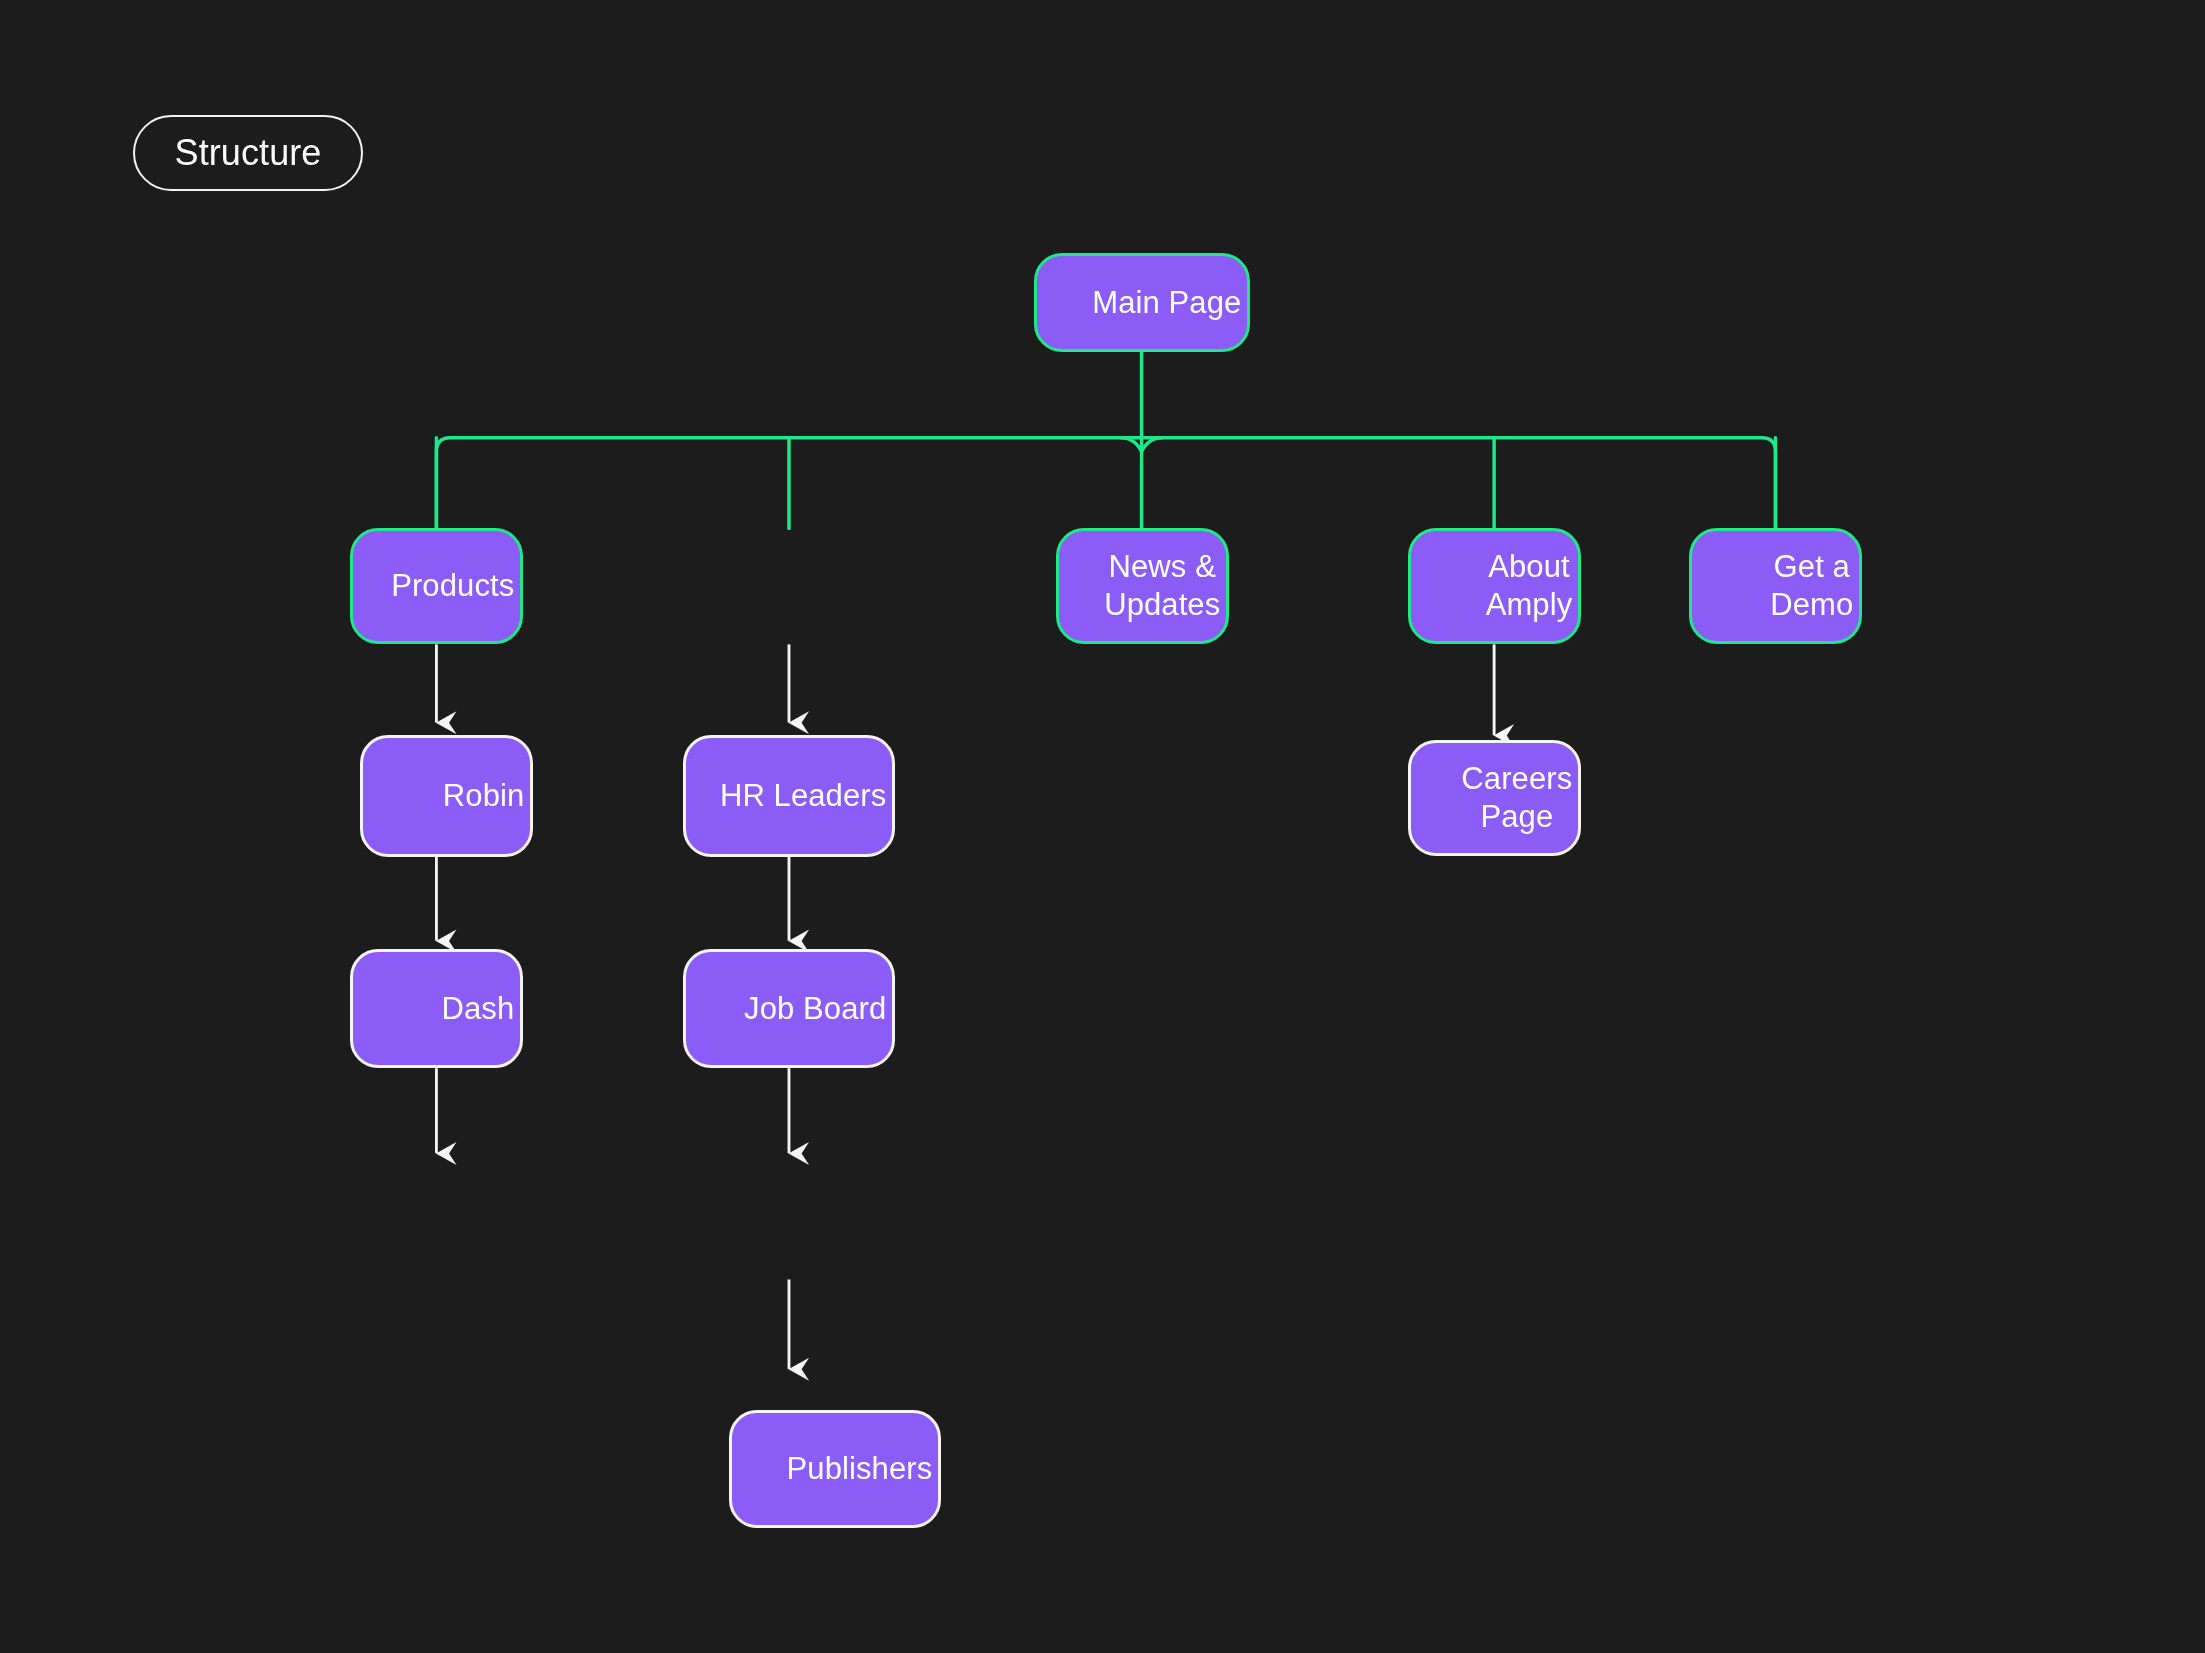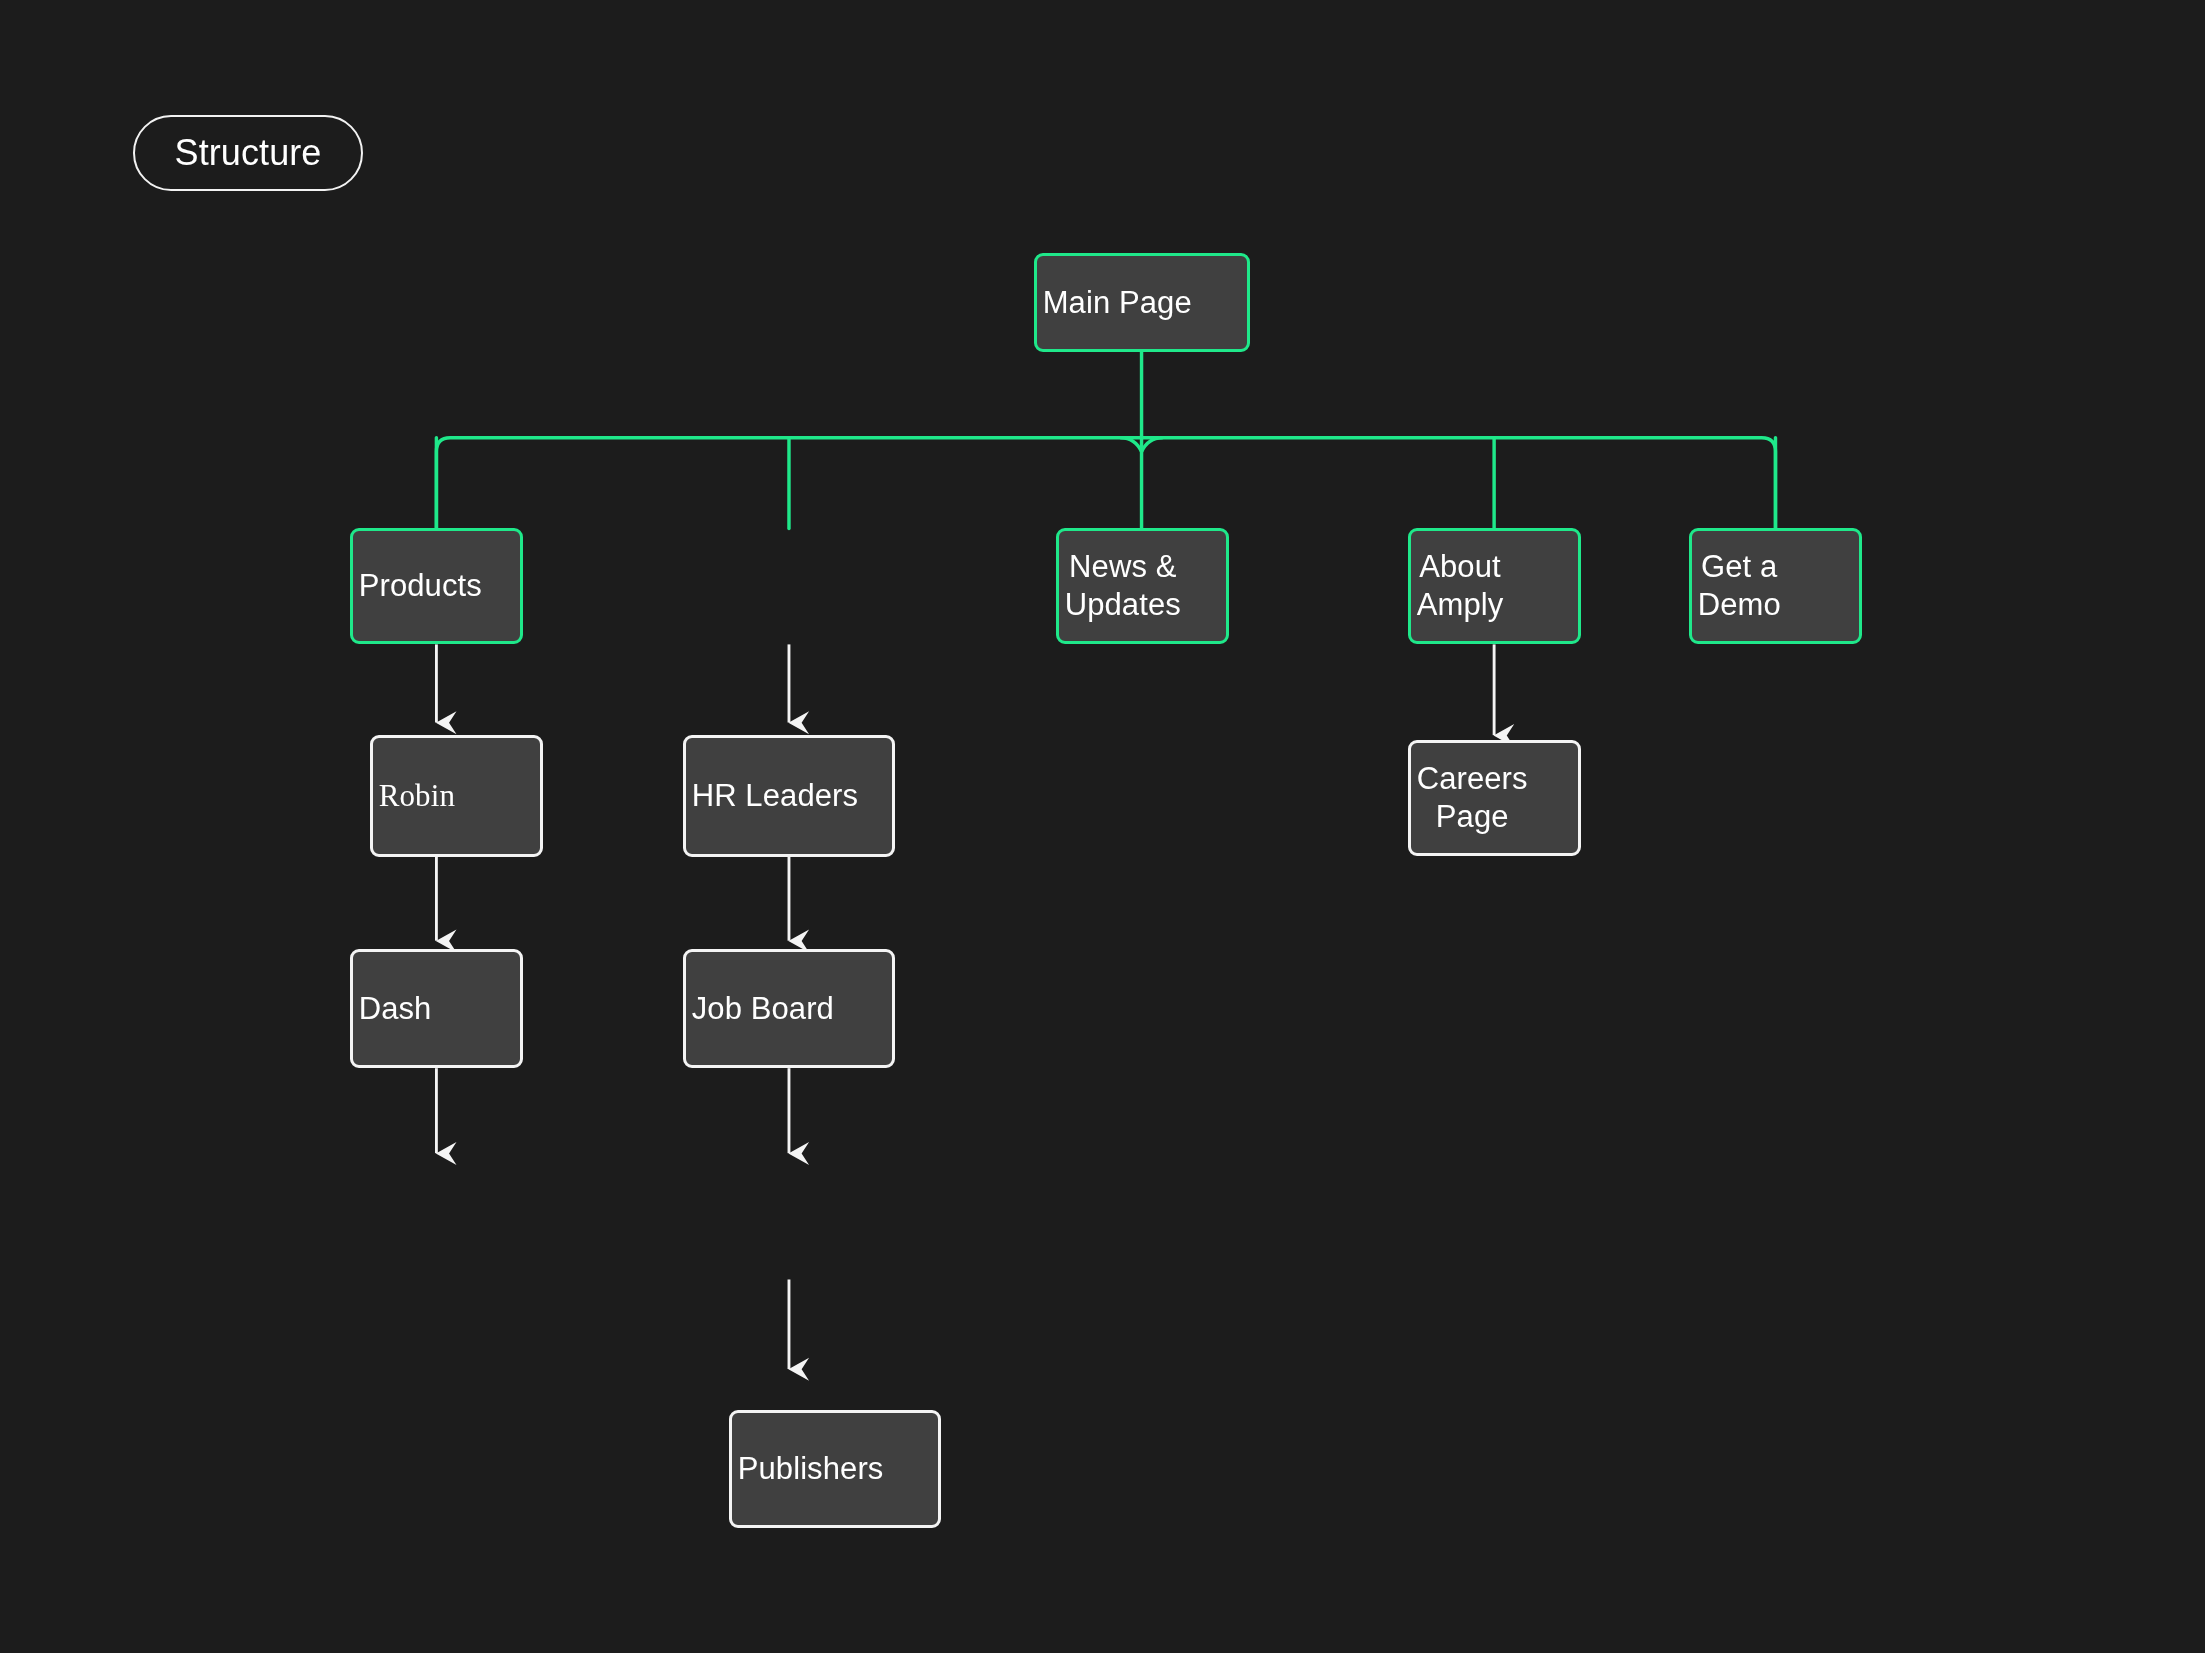--- a/index.html
+++ b/index.html
@@ -43,25 +43,25 @@
     font-size: 36px;
     font-weight: 400;
     letter-spacing: 0.1px;
     line-height: 1;
   }
 
   
   .node {
     position: absolute;
     box-sizing: border-box;
-    background: #404040;
-    border-radius: 9px;
+    background: #8b5cf6;
+    border-radius: 28px;
     display: flex;
     align-items: center;
-    justify-content: flex-start;
+    justify-content: flex-end;
     text-align: center;
     z-index: 5;
   }
   .node .label {
     color: #ffffff;
     font-size: 31px;
     font-weight: 400;
     line-height: 1.22;
     letter-spacing: 0.1px;
     white-space: pre-line;
@@ -149,21 +149,21 @@
   <div class="node green" style="left:1408px; top:528px; width:173px; height:116px;">
     <span class="label">About
 Amply</span>
   </div>
 
   <div class="node green" style="left:1689px; top:528px; width:173px; height:116px;">
     <span class="label">Get a
 Demo</span>
   </div>
 
-  <div class="node white" style="left:370px; top:735px; width:173px; height:122px;font-family:Liberation Serif, serif;">
+  <div class="node white" style="left:360px; top:735px; width:173px; height:122px;">
     <span class="label">Robin</span>
   </div>
 
   <div class="node white" style="left:350px; top:949px; width:173px; height:119px;">
     <span class="label">Dash</span>
   </div>
 
 
   <div class="node white" style="left:683px; top:735px; width:212px; height:122px;">
     <span class="label">HR Leaders</span>

